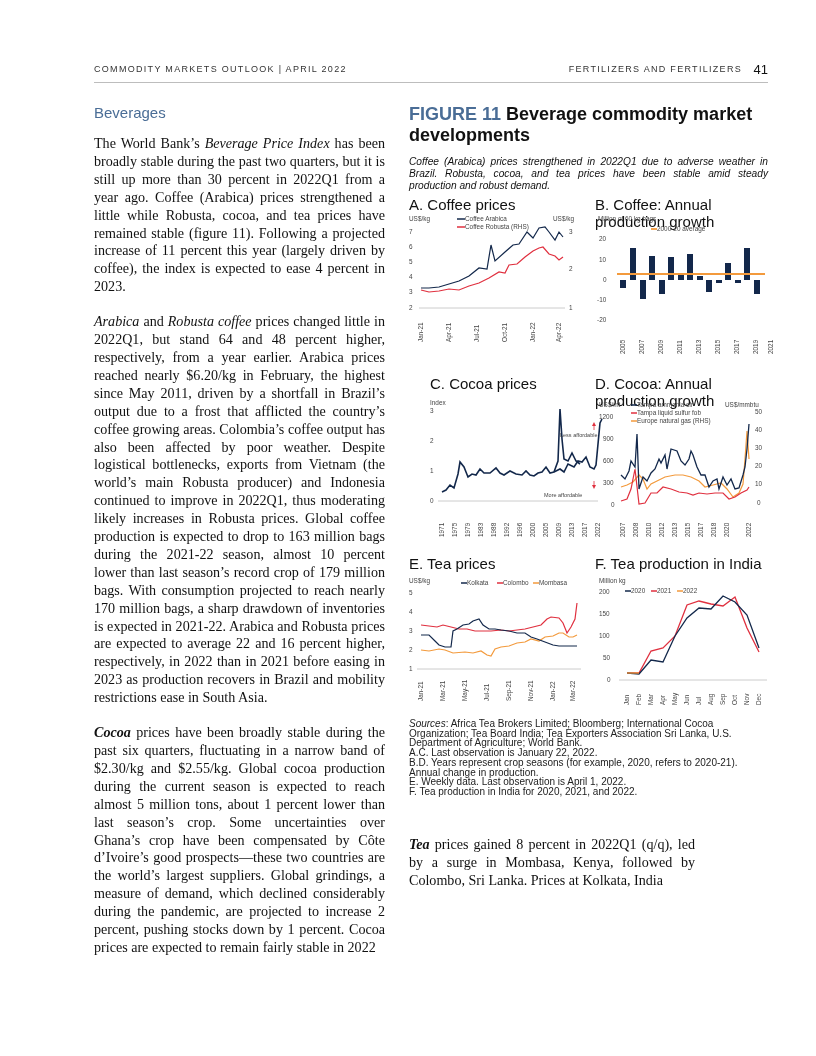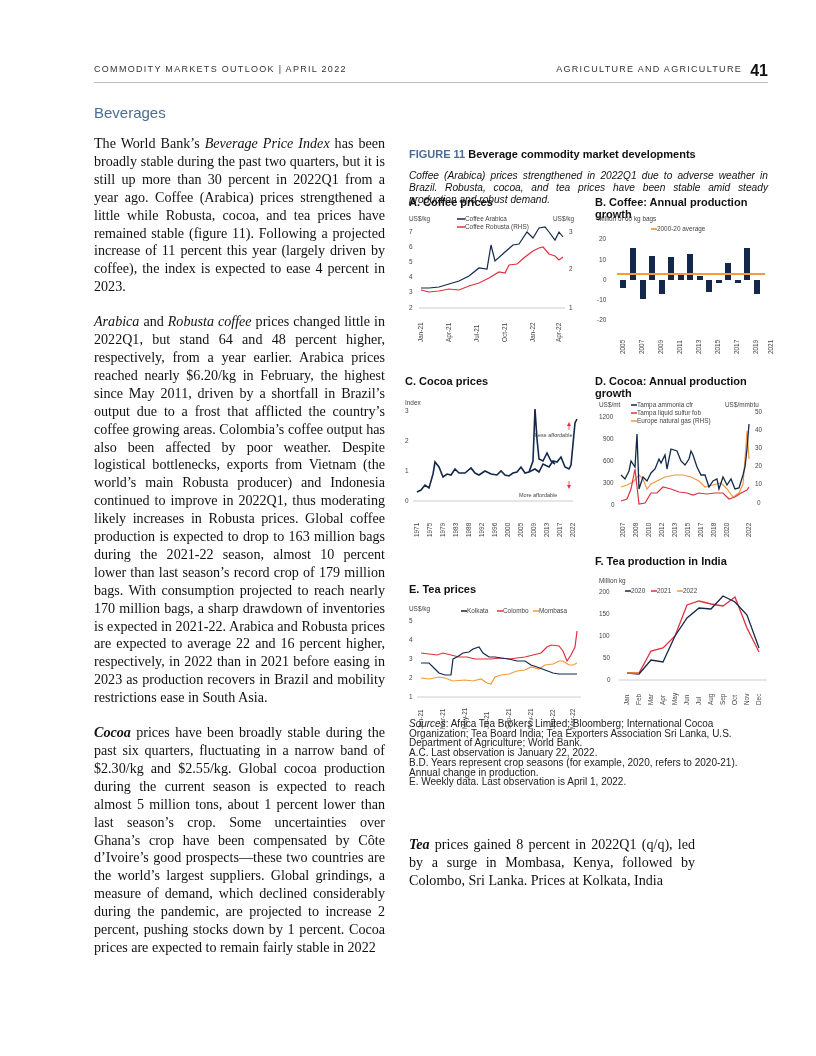--- a/index.html
+++ b/index.html
@@ -3,50 +3,50 @@
 <meta charset="utf-8">
 <style>
   * { box-sizing: border-box; margin: 0; padding: 0; }
   html, body { width: 816px; height: 1056px; background: #ffffff; overflow: hidden; }
   body { position: relative; font-family: "Liberation Serif", serif; color: #111; }
 
   .running-head { position: absolute; left: 94px; top: 62px; width: 674px; height: 16px;
     font-family: "Liberation Sans", sans-serif; font-size: 9px; letter-spacing: 1.3px; color: #333; }
   .running-head .left { position: absolute; left: 0; top: 2px; }
   .running-head .right { position: absolute; right: 26px; top: 2px; }
-  .running-head .pgnum { position: absolute; right: 0; top: 0; font-weight: bold; font-size: 16px; letter-spacing: 0; color: #111; }
+  .running-head .pgnum { position: absolute; right: 0; top: 0; font-weight: normal; font-size: 13px; letter-spacing: 0; color: #111; }
   .head-rule { position: absolute; left: 94px; top: 82px; width: 674px; height: 1px; background: #bdbdbd; }
 
   .col-left { position: absolute; left: 94px; top: 104px; width: 291px; }
   .section-title { font-family: "Liberation Sans", sans-serif; font-size: 15px; color: #4a6d96; margin-bottom: 14px; }
   .para { font-size: 14.1px; line-height: 17.9px; text-align: justify; margin-bottom: 17px; }
   .para i, .para b { font-style: italic; }
   .para b { font-weight: bold; }
 
   .col-right { position: absolute; left: 409px; top: 104px; width: 359px; }
-  .fig-title { font-family: "Liberation Sans", sans-serif; font-size: 11px; font-weight: bold; color: #111; margin-bottom: 10px; margin-top: 44px; }
+  .fig-title { font-family: "Liberation Sans", sans-serif; font-size: 18px; font-weight: bold; color: #111; margin-bottom: 10px; }
   .fig-title .fig-num { color: #4a6d96; }
   .fig-sub { font-family: "Liberation Sans", sans-serif; font-size: 10.2px; font-style: italic; line-height: 12px; text-align: justify; margin-bottom: 16px; }
 
   .panel { position: absolute; width: 180px; height: 170px; font-family: "Liberation Sans", sans-serif; }
-  .panel-title { font-size: 11px; font-weight: bold; color: #111; position: absolute; left: 0; top: 0; }
+  .panel-title { font-size: 15px; font-weight: normal; color: #111; position: absolute; left: 0; top: 0; }
   .panel svg { position: absolute; left: 0; top: 14px; overflow: visible; }
   .panel svg text { font-family: "Liberation Sans", sans-serif; font-size: 6.4px; fill: #444; }
 
   .notes { position: absolute; left: 409px; top: 719px; width: 359px; font-family: "Liberation Sans", sans-serif; font-size: 10px; line-height: 9.7px; color: #222; }
   .notes i { font-style: italic; }
 
   .col-right-text { position: absolute; left: 409px; top: 836px; width: 286px; }
 </style>
 </head>
 <body>
 
 <div class="running-head">
   <span class="left">COMMODITY MARKETS OUTLOOK | APRIL 2022</span>
-  <span class="right">AGRICULTURE AND AGRICULTURE</span>
+  <span class="right">FERTILIZERS AND FERTILIZERS</span>
   <span class="pgnum">41</span>
 </div>
 <div class="head-rule"></div>
 
 <div class="col-left">
   <div class="section-title">Beverages</div>
   <p class="para"><span>The World Bank’s </span><i>Beverage Price Index</i><span> has been broadly stable during the past two quarters, but it is still up more than 30 percent in 2022Q1 from a year ago. Coffee (Arabica) prices strengthened a little while Robusta, cocoa, and tea prices have remained stable (figure 11). Following a projected increase of 11 percent this year (largely driven by coffee), the index is expected to ease 4 percent in 2023.</span></p>
   <p class="para"><i>Arabica</i><span> and </span><i>Robusta coffee</i><span> prices changed little in 2022Q1, but stand 64 and 48 percent higher, respectively, from a year earlier. Arabica prices reached nearly $6.20/kg in February, the highest since May 2011, driven by a shortfall in Brazil’s output due to a frost that afflicted the country’s coffee growing areas. Colombia’s coffee output has also been affected by poor weather. Despite logistical bottlenecks, exports from Vietnam (the world’s main Robusta producer) and Indonesia continued to improve in 2022Q1, thus moderating likely increases in Robusta prices. Global coffee production is expected to drop to 163 million bags during the 2021-22 season, almost 10 percent lower than last season’s record crop of 179 million bags. With consumption projected to reach nearly 170 million bags, a sharp drawdown of inventories is expected in 2021-22. Arabica and Robusta prices are expected to average 22 and 16 percent higher, respectively, in 2022 than in 2021 before easing in 2023 as production recovers in Brazil and mobility restrictions ease in South Asia.</span></p>
   <p class="para"><b>Cocoa</b><span> prices have been broadly stable during the past six quarters, fluctuating in a narrow band of $2.30/kg and $2.55/kg. Global cocoa production during the current season is expected to reach almost 5 million tons, about 1 percent lower than last season’s crop. Some uncertainties over Ghana’s crop have been compensated by Côte d’Ivoire’s good prospects—these two countries are the world’s largest suppliers. Global grindings, a measure of demand, which declined considerably during the pandemic, are projected to increase 2 percent, pushing stocks down by 1 percent. Cocoa prices are expected to remain fairly stable in 2022</span></p>
 </div>
@@ -125,21 +125,21 @@
       <text transform="translate(87,40) rotate(-90)">2011</text>
       <text transform="translate(106,40) rotate(-90)">2013</text>
       <text transform="translate(125,40) rotate(-90)">2015</text>
       <text transform="translate(144,40) rotate(-90)">2017</text>
       <text transform="translate(163,40) rotate(-90)">2019</text>
       <text transform="translate(178,40) rotate(-90)">2021</text>
     </g>
   </svg>
 </div>
 
-<div class="panel" style="left:405px; top:375px;">
+<div class="panel" style="left:430px; top:375px;">
   <div class="panel-title">C. Cocoa prices</div>
   <svg width="180" height="150">
     <text x="0" y="16">Index</text>
     <text x="0" y="24">3</text>
       <text x="0" y="54">2</text>
       <text x="0" y="84">1</text>
       <text x="0" y="114">0</text>
     <line x1="8" y1="112" x2="168" y2="112" stroke="#ccc" stroke-width="1"></line>
     <polyline fill="none" stroke="#13284b" stroke-width="1.6" points="12,103 16,101 20,96 24,99 28,85 30,73 34,78 36,83 38,88 42,85 46,86 50,80 54,84 60,84 66,79 70,84 74,86 80,82 86,85 92,86 96,82 100,86 104,87 108,84 112,83 116,78 120,84 124,83 130,80 134,83 138,75 144,78 148,72 152,73 156,68 160,78 164,80 166,76 170,34 172,30"></polyline>
     <polyline fill="none" stroke="#13284b" stroke-width="1.6" points="124,83 128,72 130,20 132,50 134,70 138,72 142,64 146,72 150,75"></polyline>
@@ -200,21 +200,21 @@
       <text transform="translate(82,32) rotate(-90)">2013</text>
       <text transform="translate(95,32) rotate(-90)">2015</text>
       <text transform="translate(108,32) rotate(-90)">2017</text>
       <text transform="translate(121,32) rotate(-90)">2018</text>
       <text transform="translate(134,32) rotate(-90)">2020</text>
       <text transform="translate(156,32) rotate(-90)">2022</text>
     </g>
   </svg>
 </div>
 
-<div class="panel" style="left:409px; top:583px;">
+<div class="panel" style="left:409px; top:555px;">
   <div class="panel-title">E. Tea prices</div>
   <svg width="180" height="150">
     <text x="0" y="14">US$/kg</text>
     <line x1="52" y1="14" x2="58" y2="14" stroke="#13284b" stroke-width="1.5"></line>
       <text x="58" y="16">Kolkata</text>
     <line x1="88" y1="14" x2="94" y2="14" stroke="#e0303f" stroke-width="1.5"></line>
       <text x="94" y="16">Colombo</text>
     <line x1="124" y1="14" x2="130" y2="14" stroke="#f39a3c" stroke-width="1.5"></line>
       <text x="130" y="16">Mombasa</text>
     <text x="0" y="26">5</text>
@@ -273,17 +273,18 @@
       <text transform="translate(166,22) rotate(-90)">Dec</text>
     </g>
   </svg>
 </div>
 
 <div class="notes">
   <div><i>Sources</i><span>: Africa Tea Brokers Limited; Bloomberg; International Cocoa Organization; Tea Board India; Tea Exporters Association Sri Lanka, U.S. Department of Agriculture; World Bank.</span></div>
   <div>A.C. Last observation is January 22, 2022.</div>
   <div>B.D. Years represent crop seasons (for example, 2020, refers to 2020-21). Annual change in production.</div>
   <div>E. Weekly data. Last observation is April 1, 2022.</div>
+  <div>F. Tea production in India for 2020, 2021, and 2022.</div>
 </div>
 
 <div class="col-right-text">
   <p class="para"><b>Tea</b><span> prices gained 8 percent in 2022Q1 (q/q), led by a surge in Mombasa, Kenya, followed by Colombo, Sri Lanka. Prices at Kolkata, India</span></p>
 </div>
 
 </body></html>

